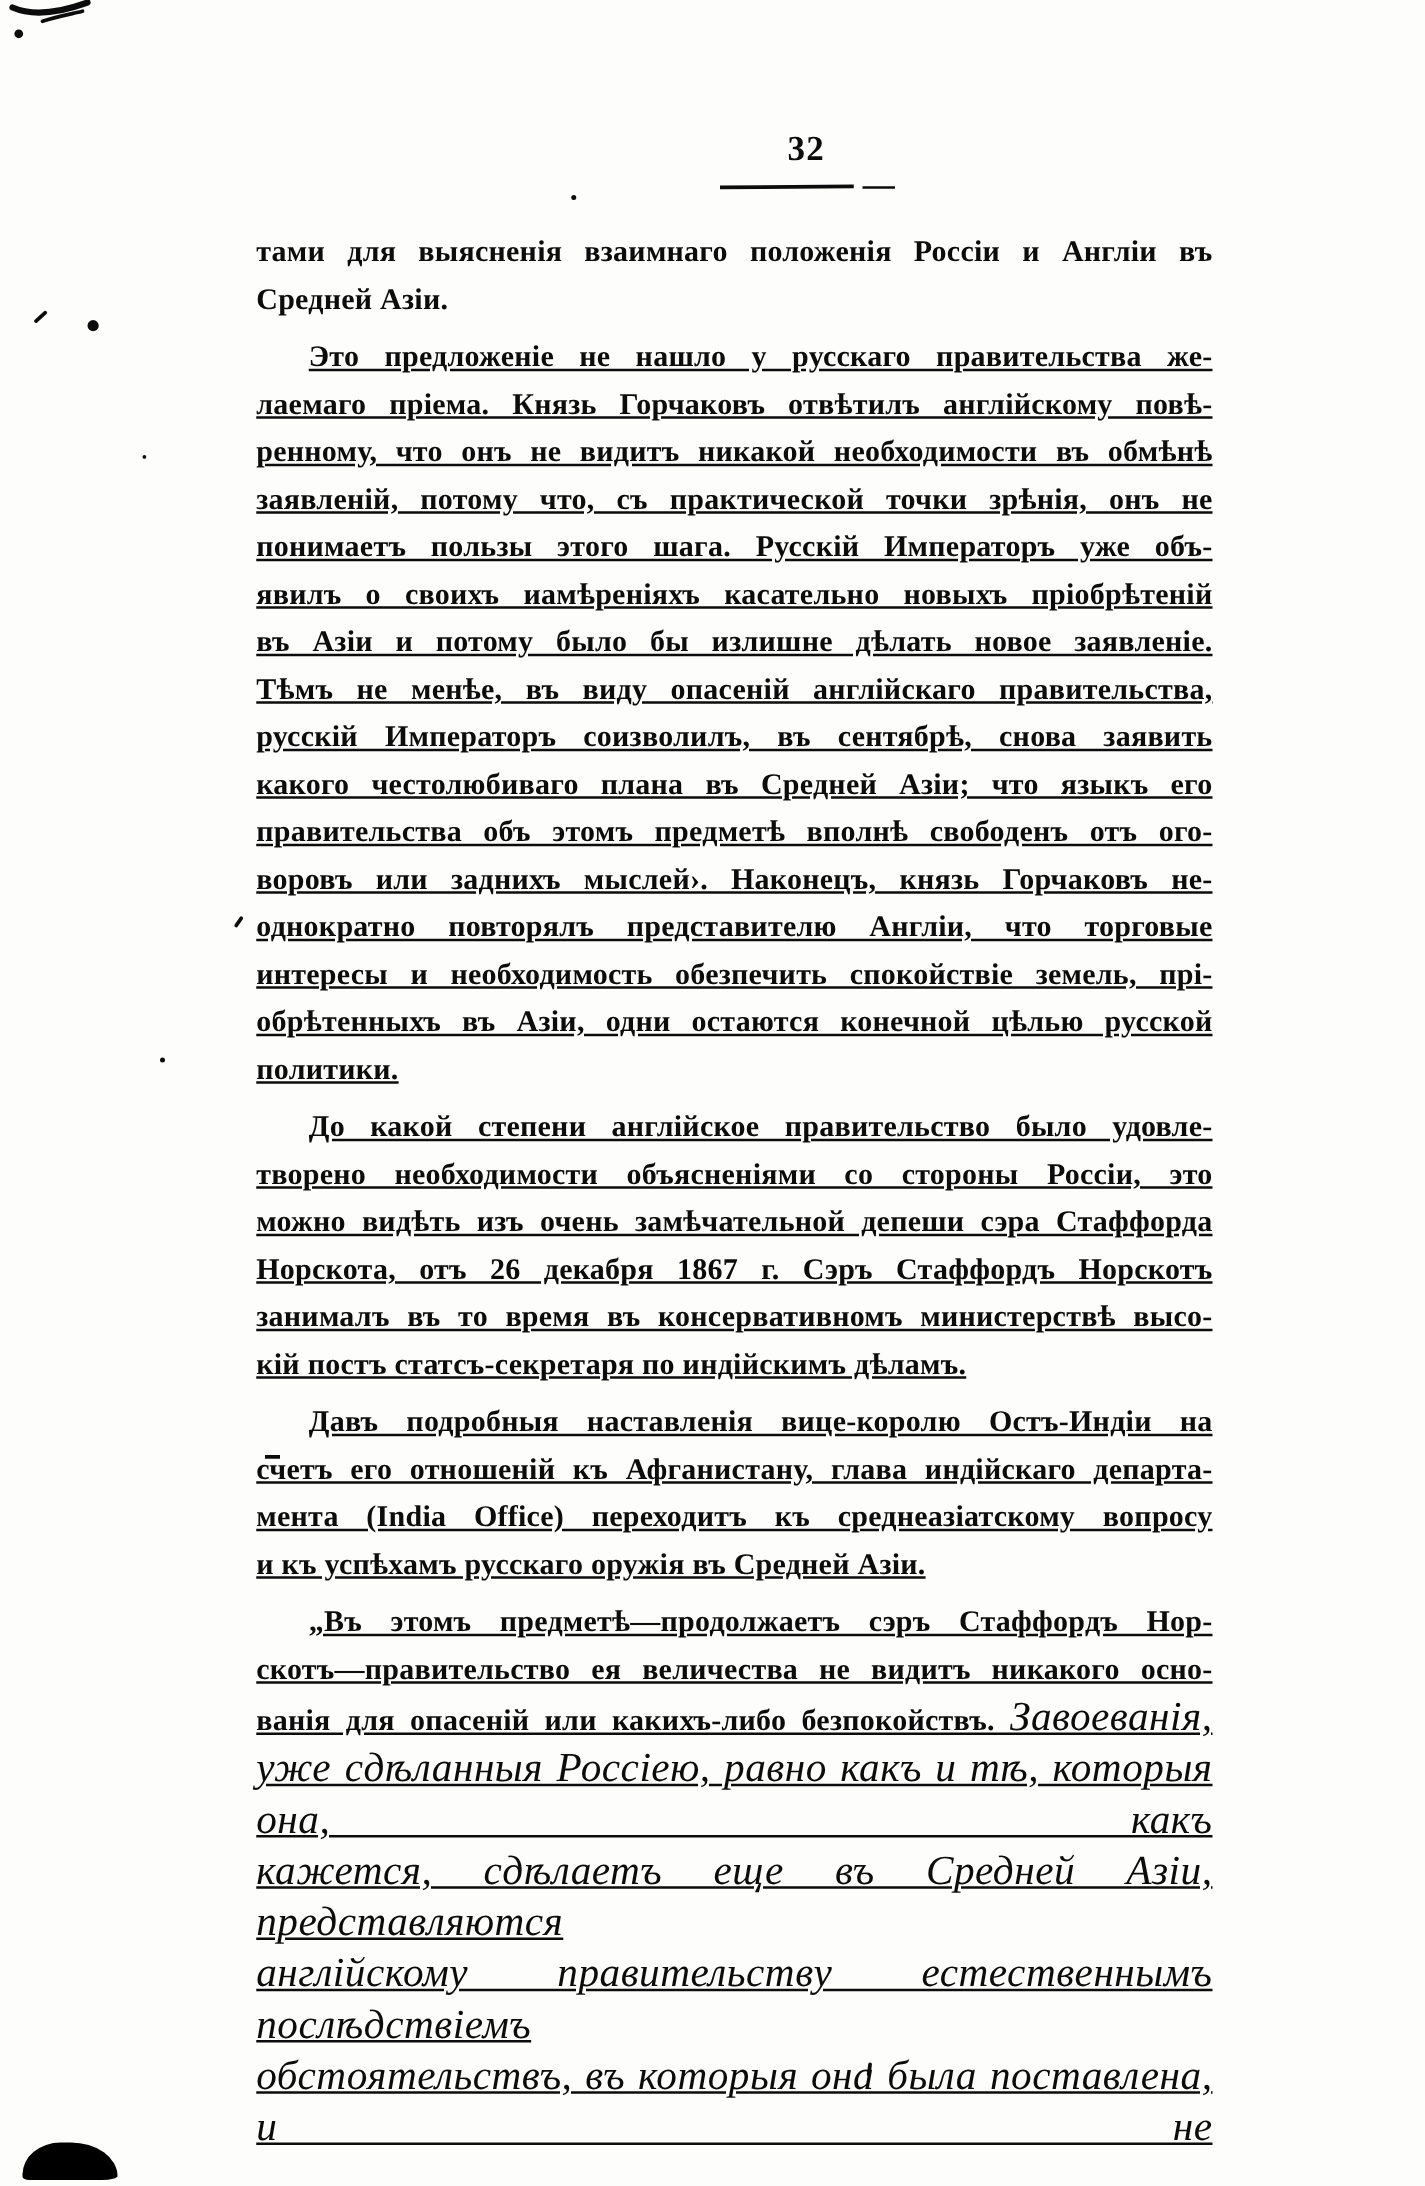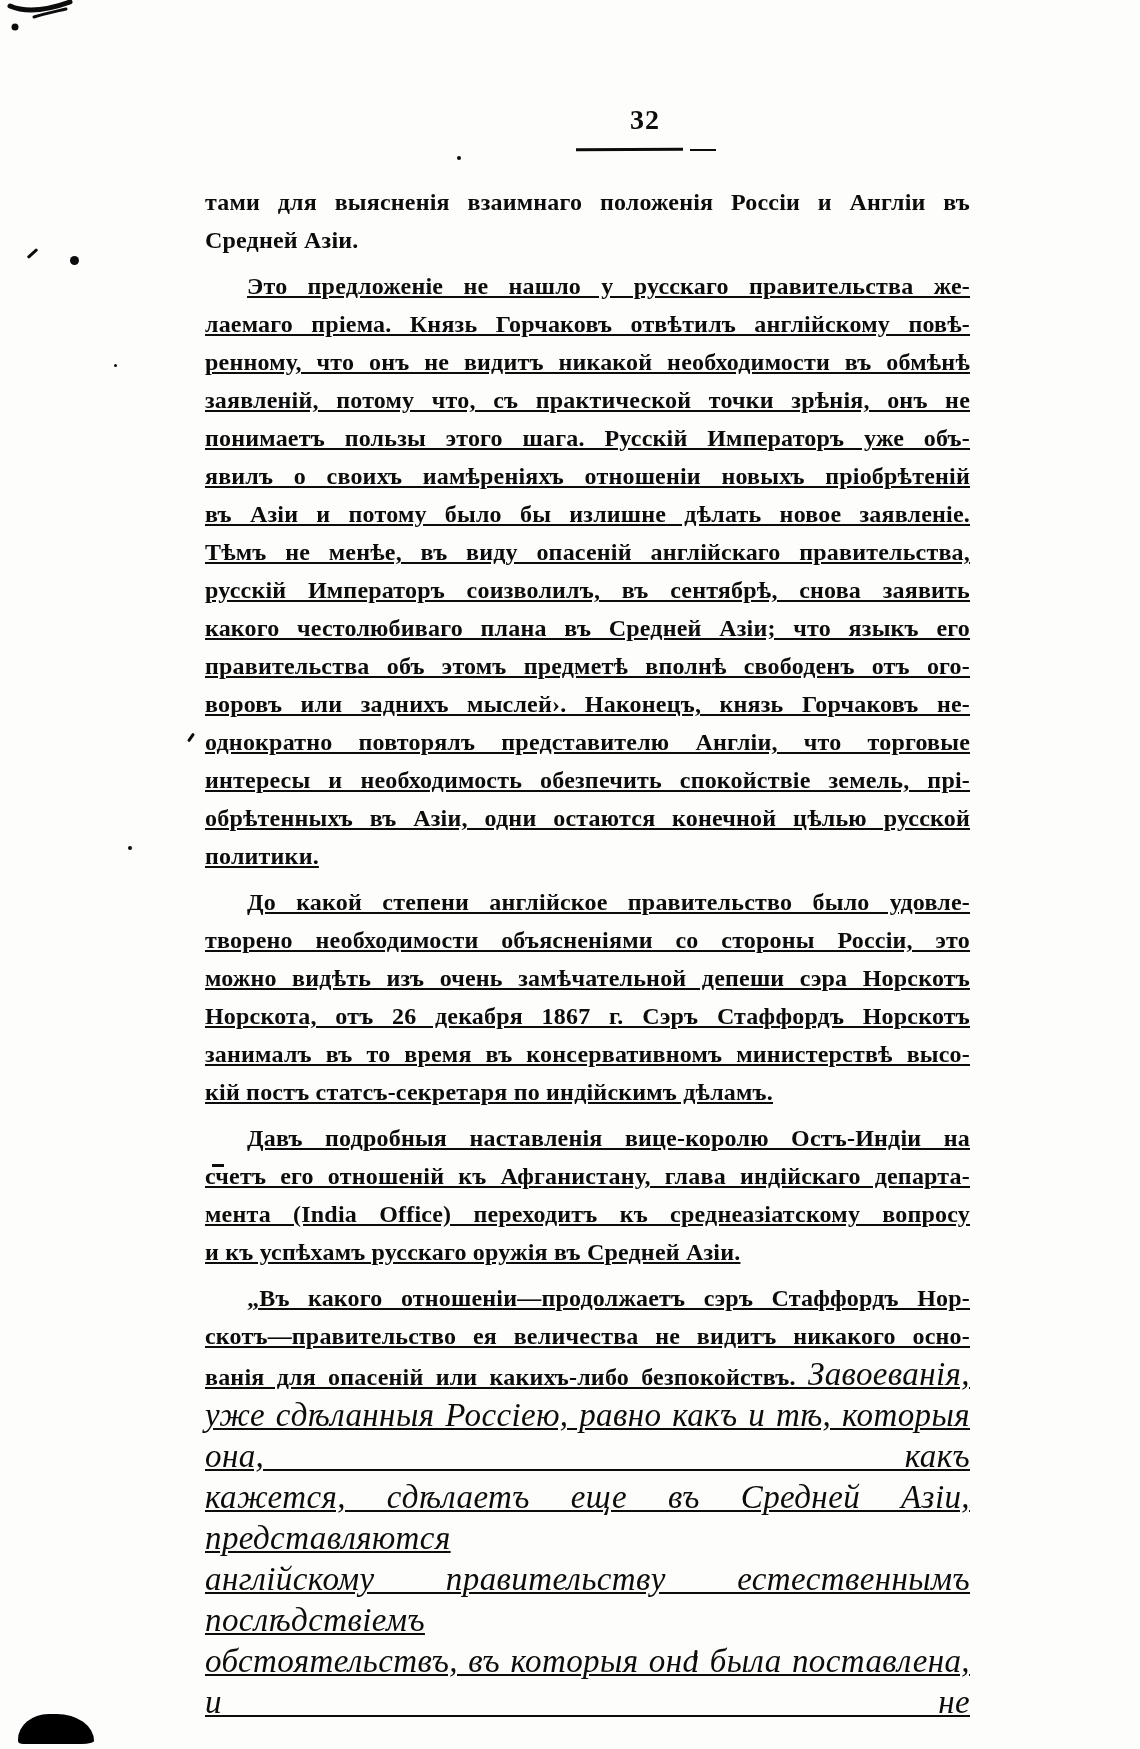--- a/index.html
+++ b/index.html
@@ -60,48 +60,48 @@
       <div class="para">
         <div class="line just"><span class="rom">тами для выясненія взаимнаго положенія Россіи и Англіи въ</span></div>
         <div class="line"><span class="rom">Средней Азіи.</span></div>
       </div>
       <div class="para">
         <div class="line just first-indent"><span class="rom">Это предложеніе не нашло у русскаго правительства же-</span></div>
         <div class="line just"><span class="rom">лаемаго пріема. Князь Горчаковъ отвѣтилъ англійскому повѣ-</span></div>
         <div class="line just"><span class="rom">ренному, что онъ не видитъ никакой необходимости въ обмѣнѣ</span></div>
         <div class="line just"><span class="rom">заявленій, потому что, съ практической точки зрѣнія, онъ не</span></div>
         <div class="line just"><span class="rom">понимаетъ пользы этого шага. Русскій Императоръ уже объ-</span></div>
-        <div class="line just"><span class="rom">явилъ о своихъ иамѣреніяхъ отношеніи новыхъ пріобрѣтеній</span></div>
+        <div class="line just"><span class="rom">явилъ о своихъ иамѣреніяхъ касательно новыхъ пріобрѣтеній</span></div>
         <div class="line just"><span class="rom">въ Азіи и потому было бы излишне дѣлать новое заявленіе.</span></div>
         <div class="line just"><span class="rom">Тѣмъ не менѣе, въ виду опасеній англійскаго правительства,</span></div>
         <div class="line just"><span class="rom">русскій Императоръ соизволилъ, въ сентябрѣ, снова заявить</span></div>
         <div class="line just"><span class="rom">какого честолюбиваго плана въ Средней Азіи; что языкъ его</span></div>
         <div class="line just"><span class="rom">правительства объ этомъ предметѣ вполнѣ свободенъ отъ ого-</span></div>
         <div class="line just"><span class="rom">воровъ или заднихъ мыслей›. Наконецъ, князь Горчаковъ не-</span></div>
         <div class="line just"><span class="rom">однократно повторялъ представителю Англіи, что торговые</span></div>
         <div class="line just"><span class="rom">интересы и необходимость обезпечить спокойствіе земель, прі-</span></div>
         <div class="line just"><span class="rom">обрѣтенныхъ въ Азіи, одни остаются конечной цѣлью русской</span></div>
         <div class="line"><span class="rom">политики.</span></div>
       </div>
       <div class="para">
         <div class="line just first-indent"><span class="rom">До какой степени англійское правительство было удовле-</span></div>
         <div class="line just"><span class="rom">творено необходимости объясненіями со стороны Россіи, это</span></div>
-        <div class="line just"><span class="rom">можно видѣть изъ очень замѣчательной депеши сэра Норскотъ</span></div>
+        <div class="line just"><span class="rom">можно видѣть изъ очень замѣчательной депеши сэра Стаффорда</span></div>
         <div class="line just"><span class="rom">Норскота, отъ 26 декабря 1867 г. Сэръ Стаффордъ Норскотъ</span></div>
         <div class="line just"><span class="rom">занималъ въ то время въ консервативномъ министерствѣ высо-</span></div>
         <div class="line"><span class="rom">кій постъ статсъ-секретаря по индійскимъ дѣламъ.</span></div>
       </div>
       <div class="para">
         <div class="line just first-indent"><span class="rom">Давъ подробныя наставленія вице-королю Остъ-Индіи на</span></div>
         <div class="line just"><span class="rom">счетъ его отношеній къ Афганистану, глава индійскаго департа-</span></div>
         <div class="line just"><span class="rom">мента (India Office) переходитъ къ среднеазіатскому вопросу</span></div>
         <div class="line"><span class="rom">и къ успѣхамъ русскаго оружія въ Средней Азіи.</span></div>
       </div>
       <div class="para">
-        <div class="line just first-indent"><span class="rom">„Въ какого отношеніи—продолжаетъ сэръ Стаффордъ Нор-</span></div>
+        <div class="line just first-indent"><span class="rom">„Въ этомъ предметѣ—продолжаетъ сэръ Стаффордъ Нор-</span></div>
         <div class="line just"><span class="rom">скотъ—правительство ея величества не видитъ никакого осно-</span></div>
         <div class="line just"><span class="rom">ванія для опасеній или какихъ-либо безпокойствъ. </span><span class="ital">Завоеванія,</span></div>
         <div class="line just"><span class="ital">уже сдѣланныя Россіею, равно какъ и тѣ, которыя она, какъ</span></div>
         <div class="line just"><span class="ital">кажется, сдѣлаетъ еще въ Средней Азіи, представляются</span></div>
         <div class="line just"><span class="ital">англійскому правительству естественнымъ послѣдствіемъ</span></div>
         <div class="line just"><span class="ital">обстоятельствъ, въ которыя она была поставлена, и не</span></div>
       </div>
     </div>
 
   <svg class="art" width="74" height="34" viewBox="0 0 74 34" style="left:2px;top:0;">

